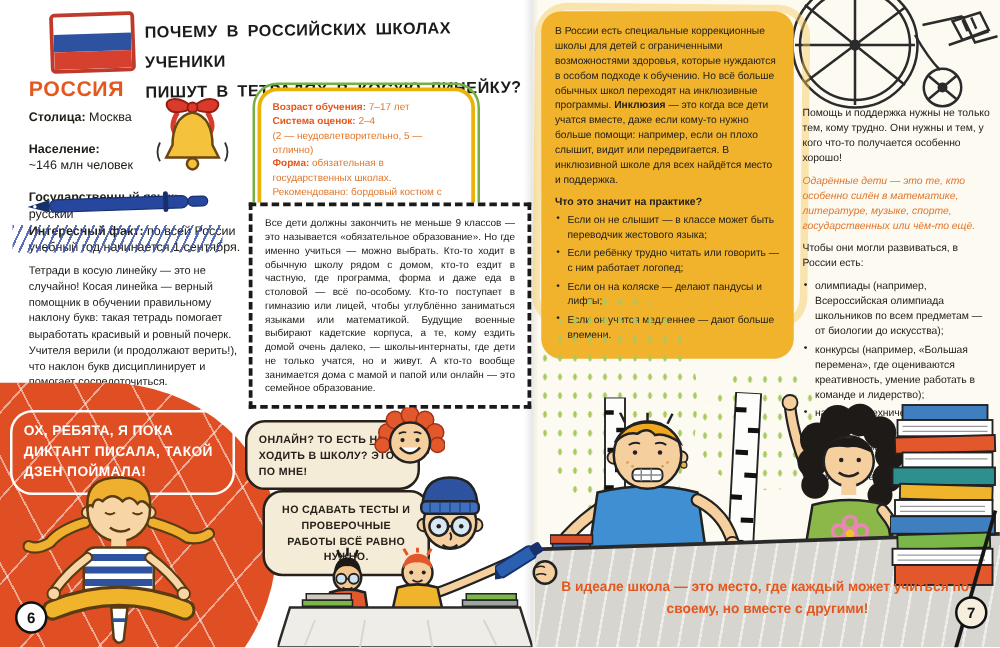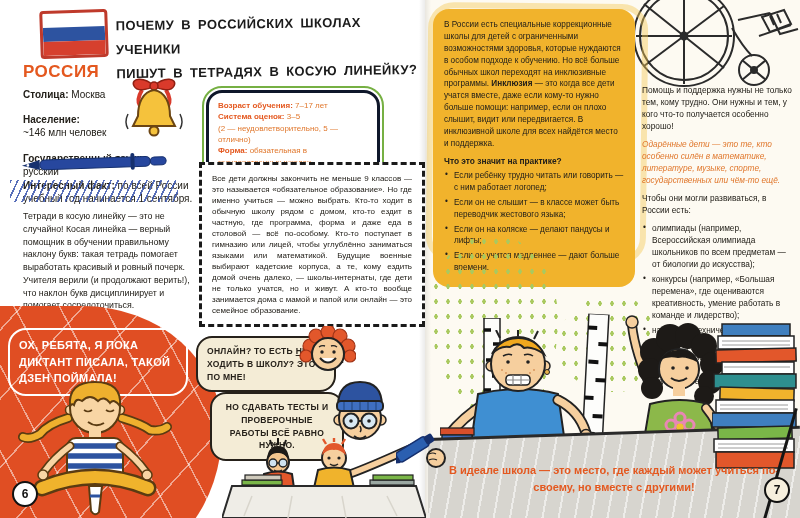--- a/index.html
+++ b/index.html
@@ -17,23 +17,23 @@
          letter-spacing:.4px;word-spacing:3px;line-height:1.85;transform:rotate(-.8deg);}
 
   .country{left:23px;top:62px;font-size:17px;font-weight:800;color:#e4581f;letter-spacing:.5px;}
   .facts{left:23px;top:88px;width:172px;font-size:10px;line-height:1.32;}
   .facts b{font-weight:700;}
   .facts .break b{display:block;margin-top:12px;}
   .facts > div{margin-bottom:1px;}
 
   .bell{left:122px;top:74px;width:64px;height:74px;}
 
-  .green-box{left:206px;top:70px;width:150px;padding:7px 9px;border:3px solid #0f172a;
+  .green-box{left:206px;top:70px;width:150px;padding:7px 9px;border:3px solid #eab308;
              border-radius:16px;outline:2px solid #76b043;outline-offset:2px;
-             font-size:8px;line-height:1.42;color:#e0772c;background:#fff;margin-top:20px;}
+             font-size:8px;line-height:1.42;color:#e0772c;background:#fff;}
   .green-box b{color:#e4581f;font-weight:700;}
 
   .pen{left:14px;top:150px;width:168px;height:26px;}
   .hatch{left:10px;top:180px;width:168px;height:22px;opacity:.85;
          background-image:repeating-linear-gradient(115deg,#3a55ad 0,#3a55ad 1.6px,transparent 1.6px,transparent 6.5px);}
 
   .note{left:23px;top:210px;width:178px;font-size:8.8px;line-height:1.45;}
 
   .dashed-box{left:199px;top:162px;width:200px;padding:8px 10px;border:3px dashed #1a1a1a;
               font-size:8px;line-height:1.38;text-align:justify;background:#fff;}
@@ -141,21 +141,21 @@
       <path d="M32 12 C42 2 56 4 52 12 C49 18 38 16 32 12 Z" fill="#d93a2b" stroke="#8f1f12" stroke-width="1.5"></path>
       <circle cx="32" cy="12" r="4" fill="#d93a2b" stroke="#8f1f12" stroke-width="1.5"></circle>
       <path d="M32 16 C20 18 16 30 16 42 L11 52 L53 52 L48 42 C48 30 44 18 32 16 Z" fill="#f5c23c" stroke="#6b4513" stroke-width="2"></path>
       <circle cx="32" cy="57" r="4.5" fill="#f5c23c" stroke="#6b4513" stroke-width="2"></circle>
       <path d="M6 40 q-4 8 0 15 M58 40 q4 8 0 15" stroke="#333" stroke-width="1.5" fill="none"></path>
     </svg>
   </div>
 
   <div class="abs green-box">
     <div><b>Возраст обучения:</b><span> 7–17 лет</span></div>
-    <div><b>Система оценок:</b><span> 3–5</span></div>
+    <div><b>Система оценок:</b><span> 2–4</span></div>
     <div><b></b><span>(2 — неудовлетворительно, 5 — отлично)</span></div>
     <div><b>Форма:</b><span> обязательная в государственных школах.</span></div>
     <div><b></b><span>Рекомендовано: бордовый костюм с юбкой у девочек и синий с брюками — у мальчиков</span></div>
   </div>
 
   <div class="abs pen">
     <svg viewBox="0 0 170 26" width="168" height="26">
       <g transform="rotate(-2 85 13)">
         <path d="M8 13 L26 8 L26 18 Z" fill="#16306e"></path>
         <circle cx="14" cy="13" r="1.4" fill="#fff"></circle>
@@ -292,22 +292,22 @@
       </g>
     </svg>
   </div>
 
   <div class="abs halo"></div>
 
   <div class="abs orange-box">
     <p style="margin:0"><span>В России есть специальные коррекционные школы для детей с ограниченными возможностями здоровья, которые нуждаются в особом подходе к обучению. Но всё больше обычных школ переходят на инклюзивные программы. </span><b>Инклюзия</b><span> — это когда все дети учатся вместе, даже если кому-то нужно больше помощи: например, если он плохо слышит, видит или передвигается. В инклюзивной школе для всех найдётся место и поддержка.</span></p>
     <h4>Что это значит на практике?</h4>
     <ul>
+      <li>Если он не слышит — в классе может быть переводчик жестового языка;</li>
       <li>Если ребёнку трудно читать или говорить — с ним работает логопед;</li>
-      <li>Если он не слышит — в классе может быть переводчик жестового языка;</li>
       <li>Если он на коляске — делают пандусы и лифты;</li>
       <li>Если он учится медленнее — дают больше времени.</li>
     </ul>
   </div>
 
   <div class="abs col">
     <p>Помощь и поддержка нужны не только тем, кому трудно. Они нужны и тем, у кого что-то получается особенно хорошо!</p>
     <p class="gifted">Одарённые дети — это те, кто особенно силён в математике, литературе, музыке, спорте, государственных или чём-то ещё.</p>
     <p>Чтобы они могли развиваться, в России есть:</p>
     <ul>

